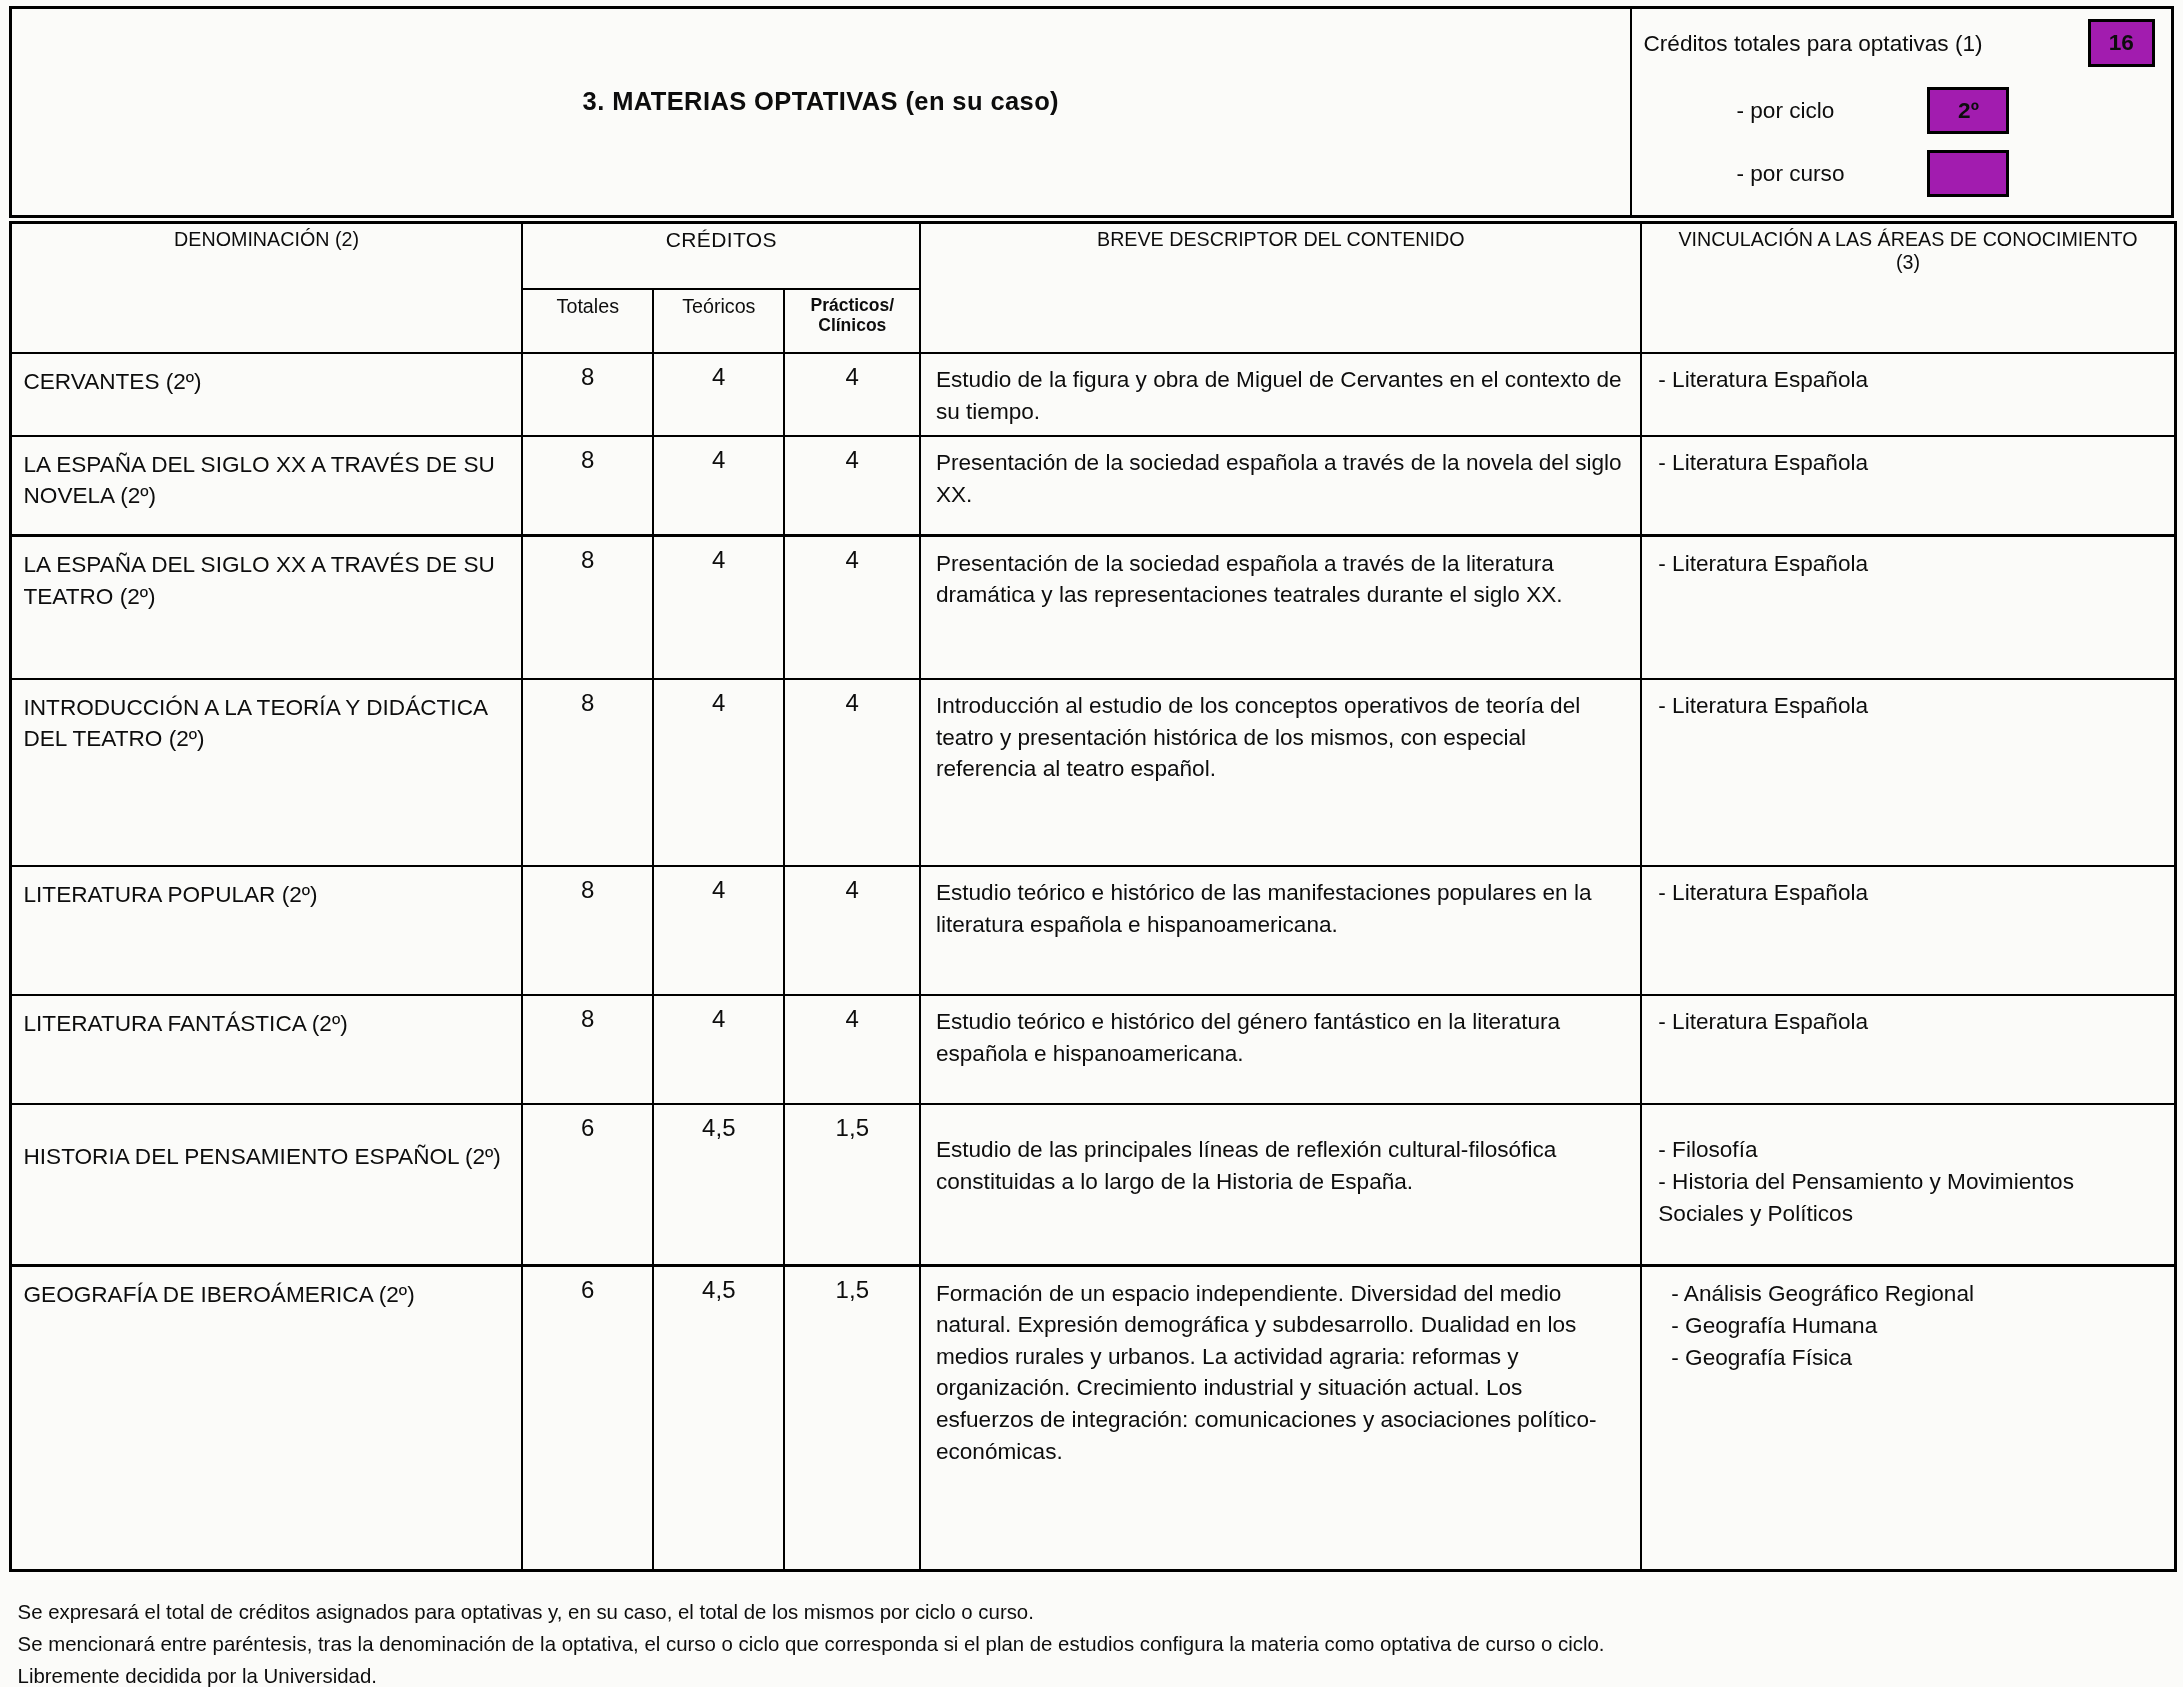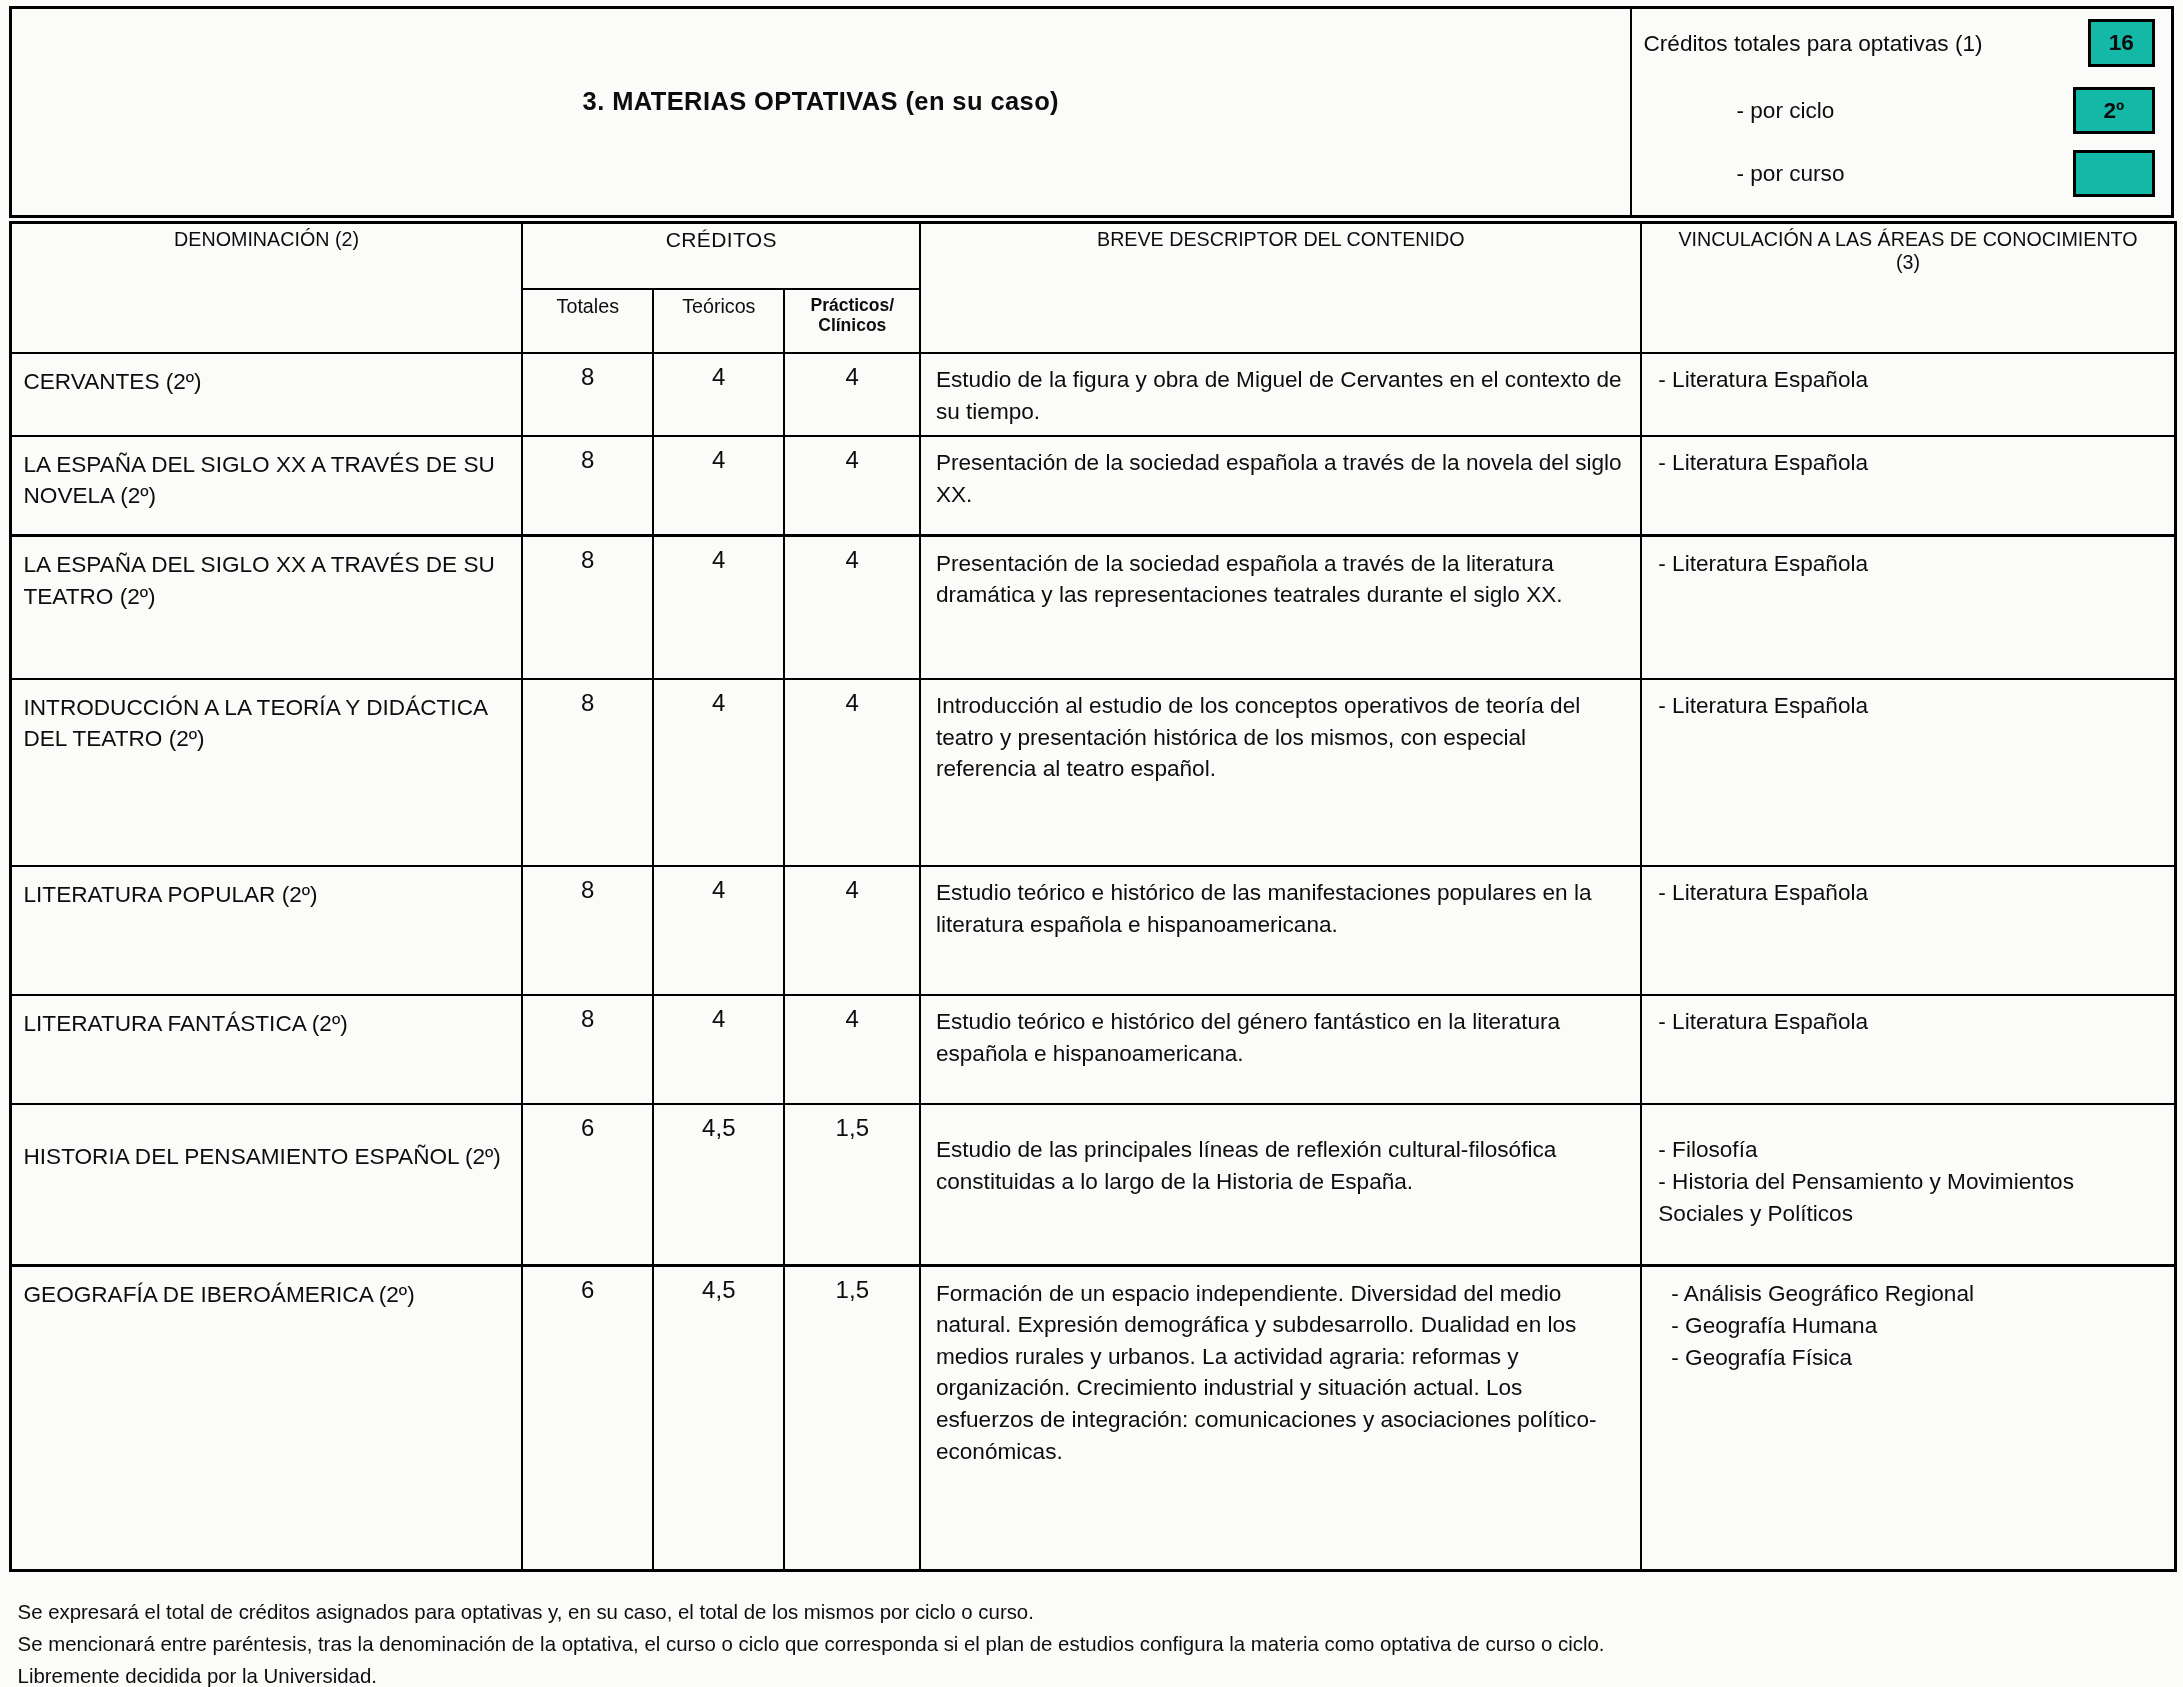--- a/index.html
+++ b/index.html
@@ -41,41 +41,40 @@
   }
   .credits-cell {
     width: 541px;
     border-left: 2.9px solid #000;
     padding: 13px 16px 7.3px 11.7px;
   }
   .credits-row {
     display: flex;
     align-items: center;
     margin-bottom: 16px;
-    justify-content: space-between;
   }
   .credits-row.first {
     justify-content: space-between;
     margin-bottom: 20.4px;
   }
   .credits-label {
     font-size: 22.6px;
   }
   .credits-row.sub { margin-left: 93px; }
   .credits-row.sub .credits-label { width: 191px; }
   .value-box {
     display: inline-flex;
     align-items: center;
     justify-content: center;
     width: 82px;
     height: 47px;
     border: 3.6px solid #000;
     font-weight: bold;
     font-size: 22.6px;
-    background: #14b8a6;
+    background: #a21caf;
   }
   .value-box.big { width: 67px; height: 48px; margin-top: -2.9px; }
 
   
   table.materias {
     border-collapse: collapse;
     table-layout: fixed;
     width: 2165px;
     margin-top: 2.9px;
   }

